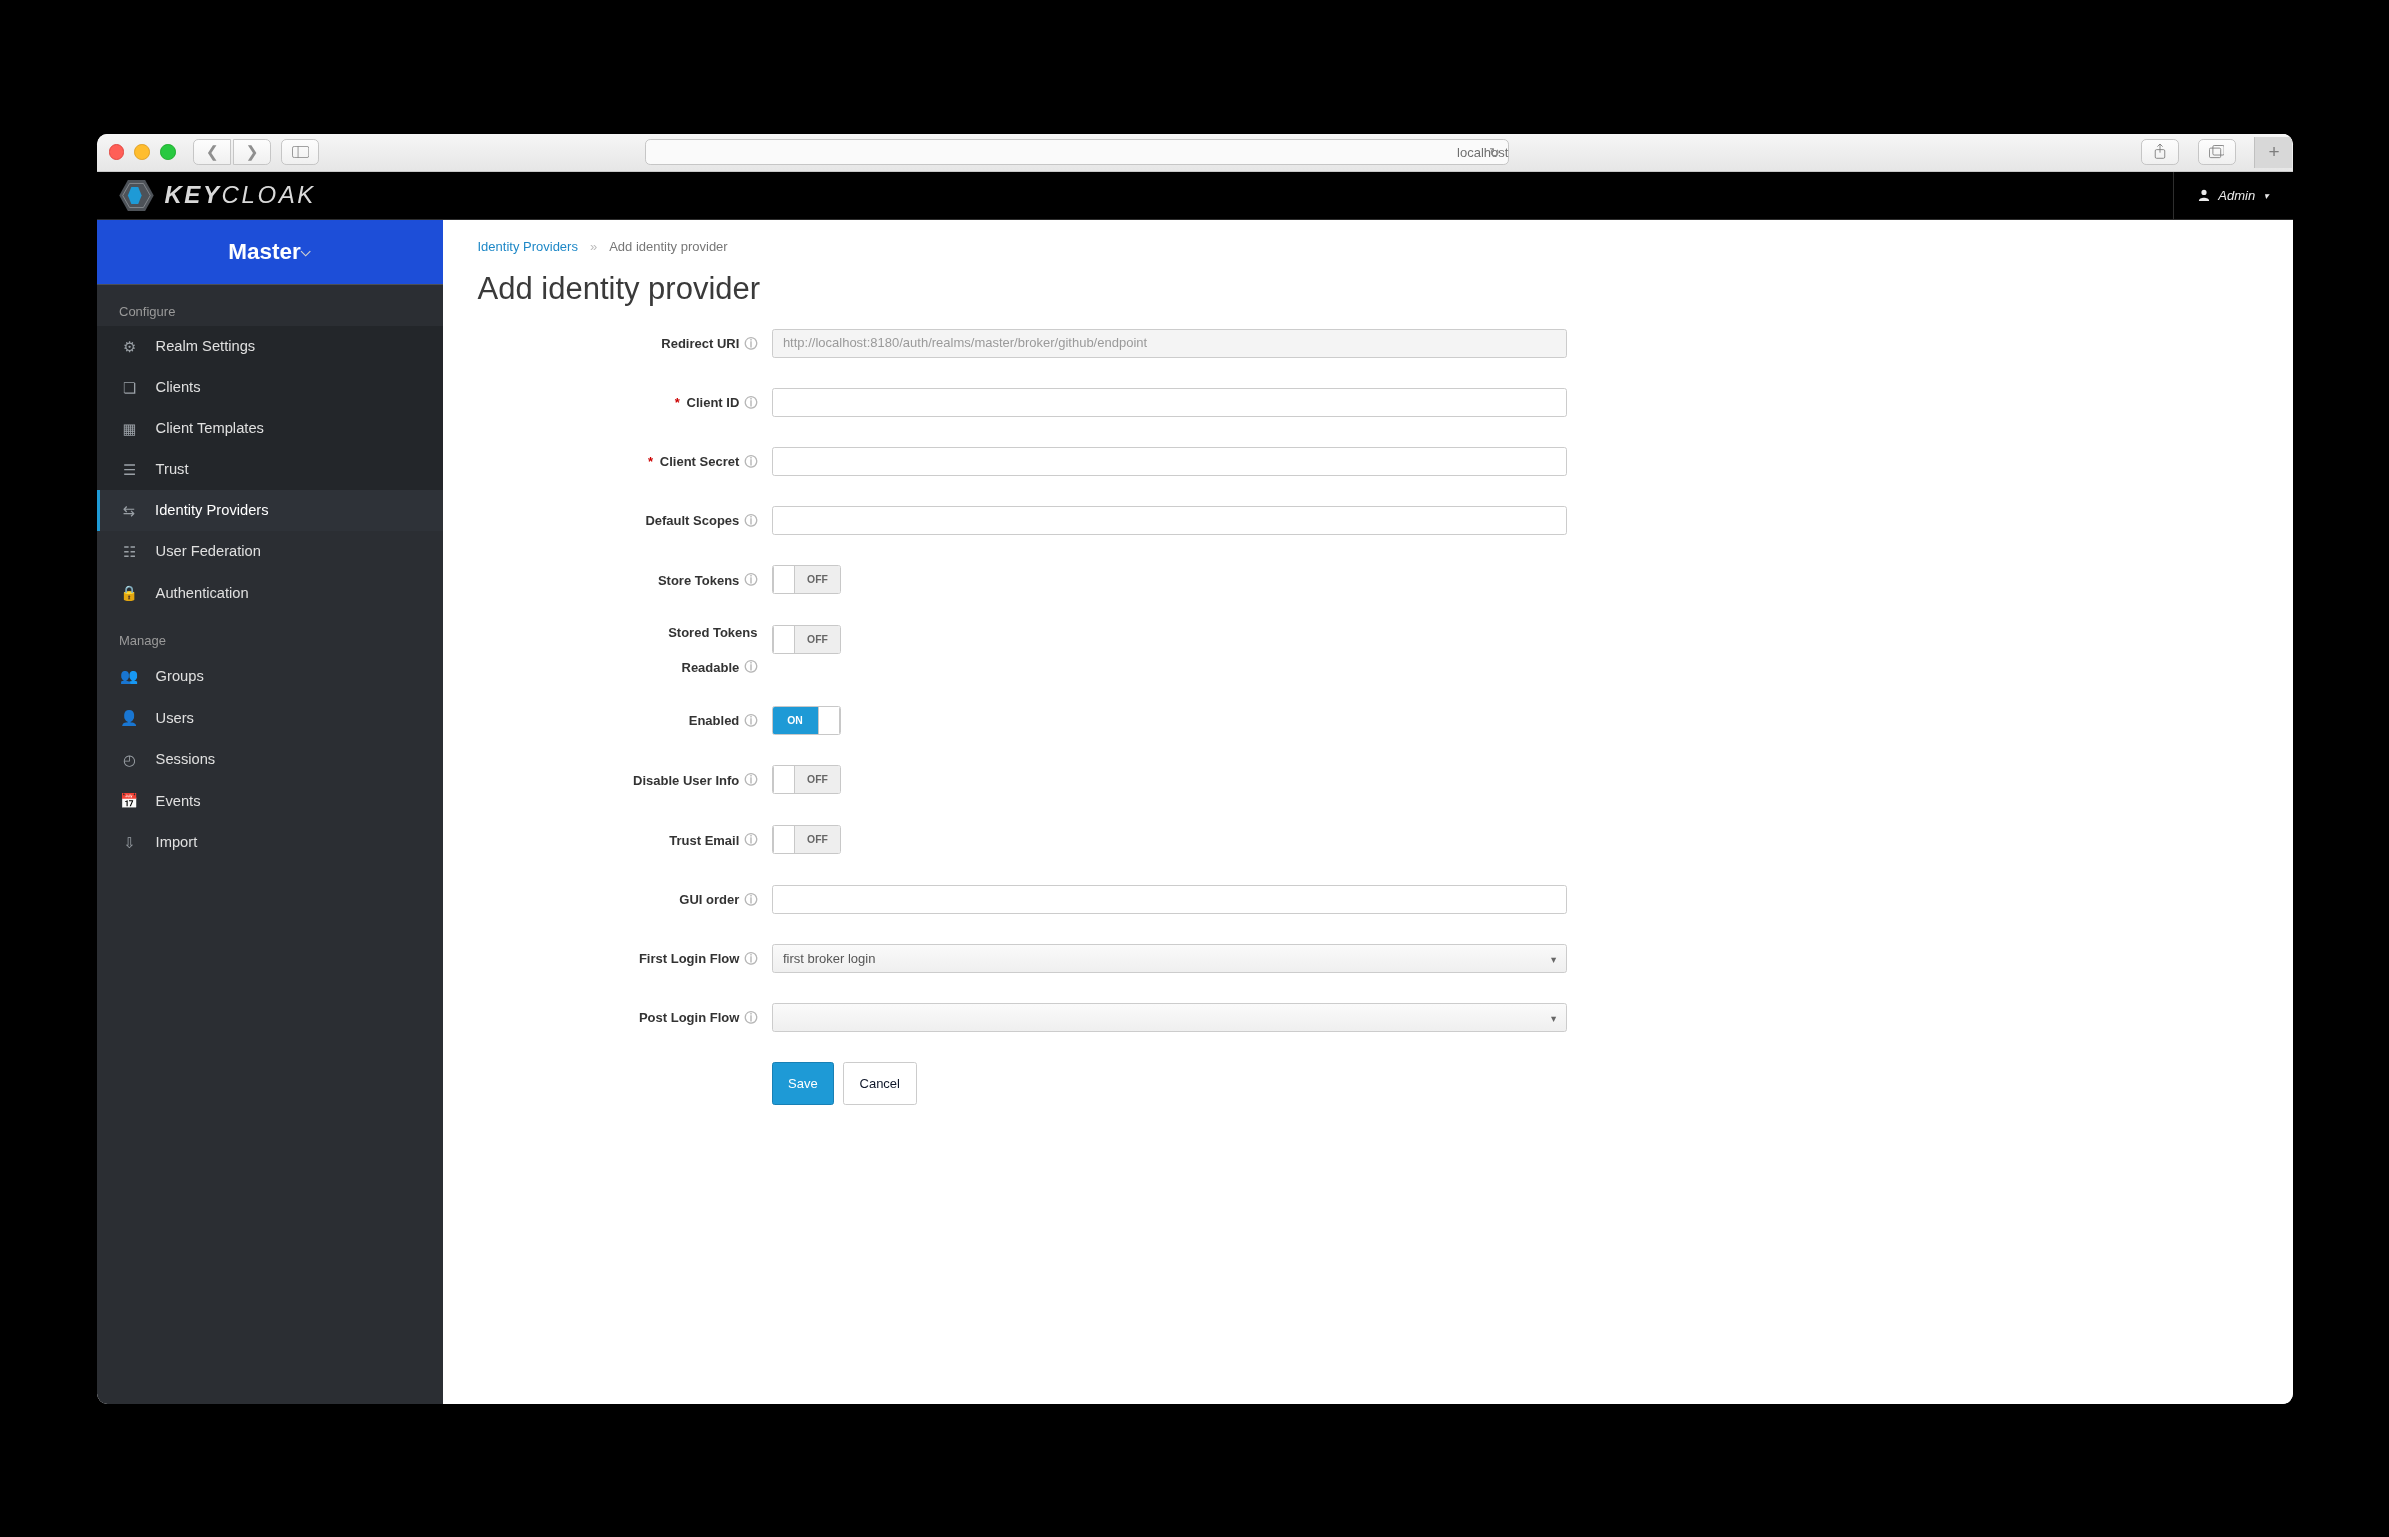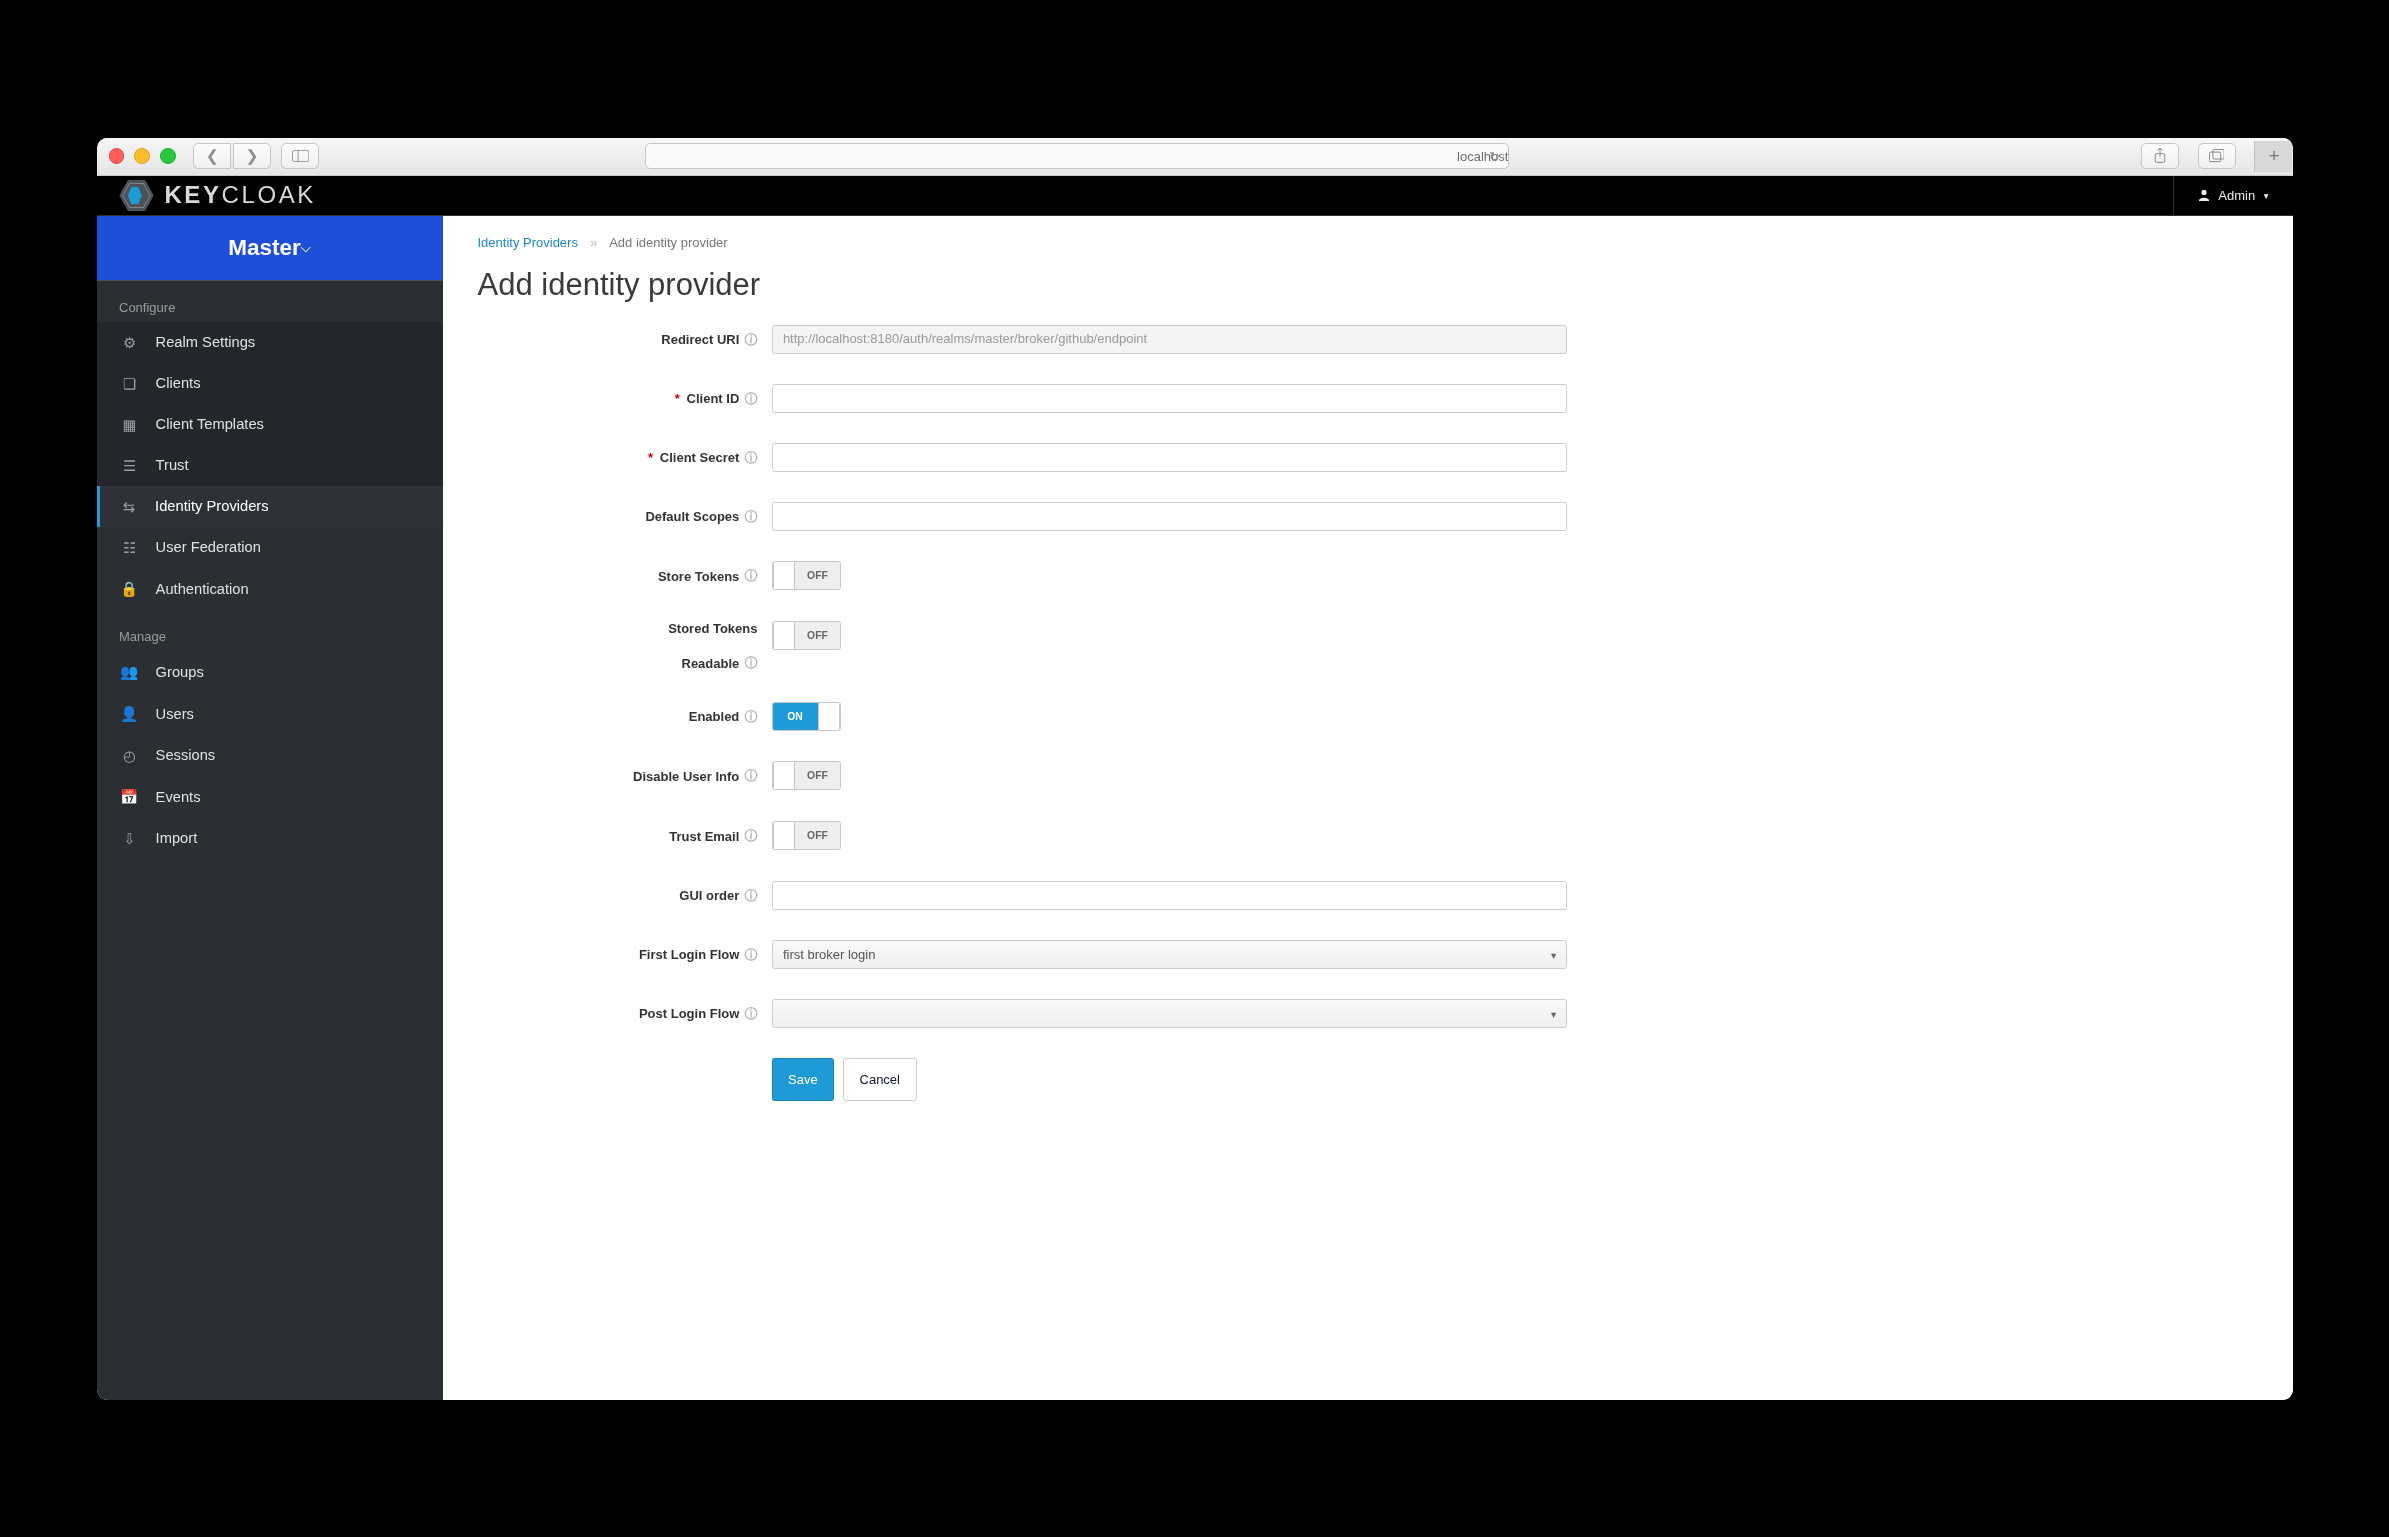--- a/index.html
+++ b/index.html
@@ -53,22 +53,23 @@
     position:relative;
   }
   .url .reload{position:absolute;right:8.6px;color:#8a8a8a;}
   .rightbtns{display:flex;gap:8.6px;margin-left:auto;}
   .plus-tab{
     width:38px;height:31px;border-left:0.9px solid #c0c0c0;background:#d8d8d8;display:flex;align-items:center;justify-content:center;color:#7d7d7d;font-size:19px;margin:-7px -12px -7px 8.6px;
   }
 
   
   .app-top{
-    height:40px;background:#000;display:flex;align-items:center;color:#d9d9d9;
+    height:48px;background:#000;display:flex;align-items:center;color:#d9d9d9;
     border-bottom:0.9px solid #2e2e2e;
+    font-style:italic;
   }
   .brand{display:flex;align-items:center;gap:10.4px;padding:0 22.5px;font-weight:700;font-size:24px;letter-spacing:2.6px;}
   .brand svg{flex:0 0 auto;}
   .brand .thin{font-weight:300;}
   .userbox{margin-left:auto;padding:0 24px;display:flex;align-items:center;gap:8.6px;font-size:13px;color:#eaeaea;border-left:0.9px solid #2e2e2e;height:100%;}
 
   .body{display:flex;min-height:1184px;}
 
   .sidebar{
     width:346px;background:#2b2e33;color:#cfcfcf;display:flex;flex-direction:column;

